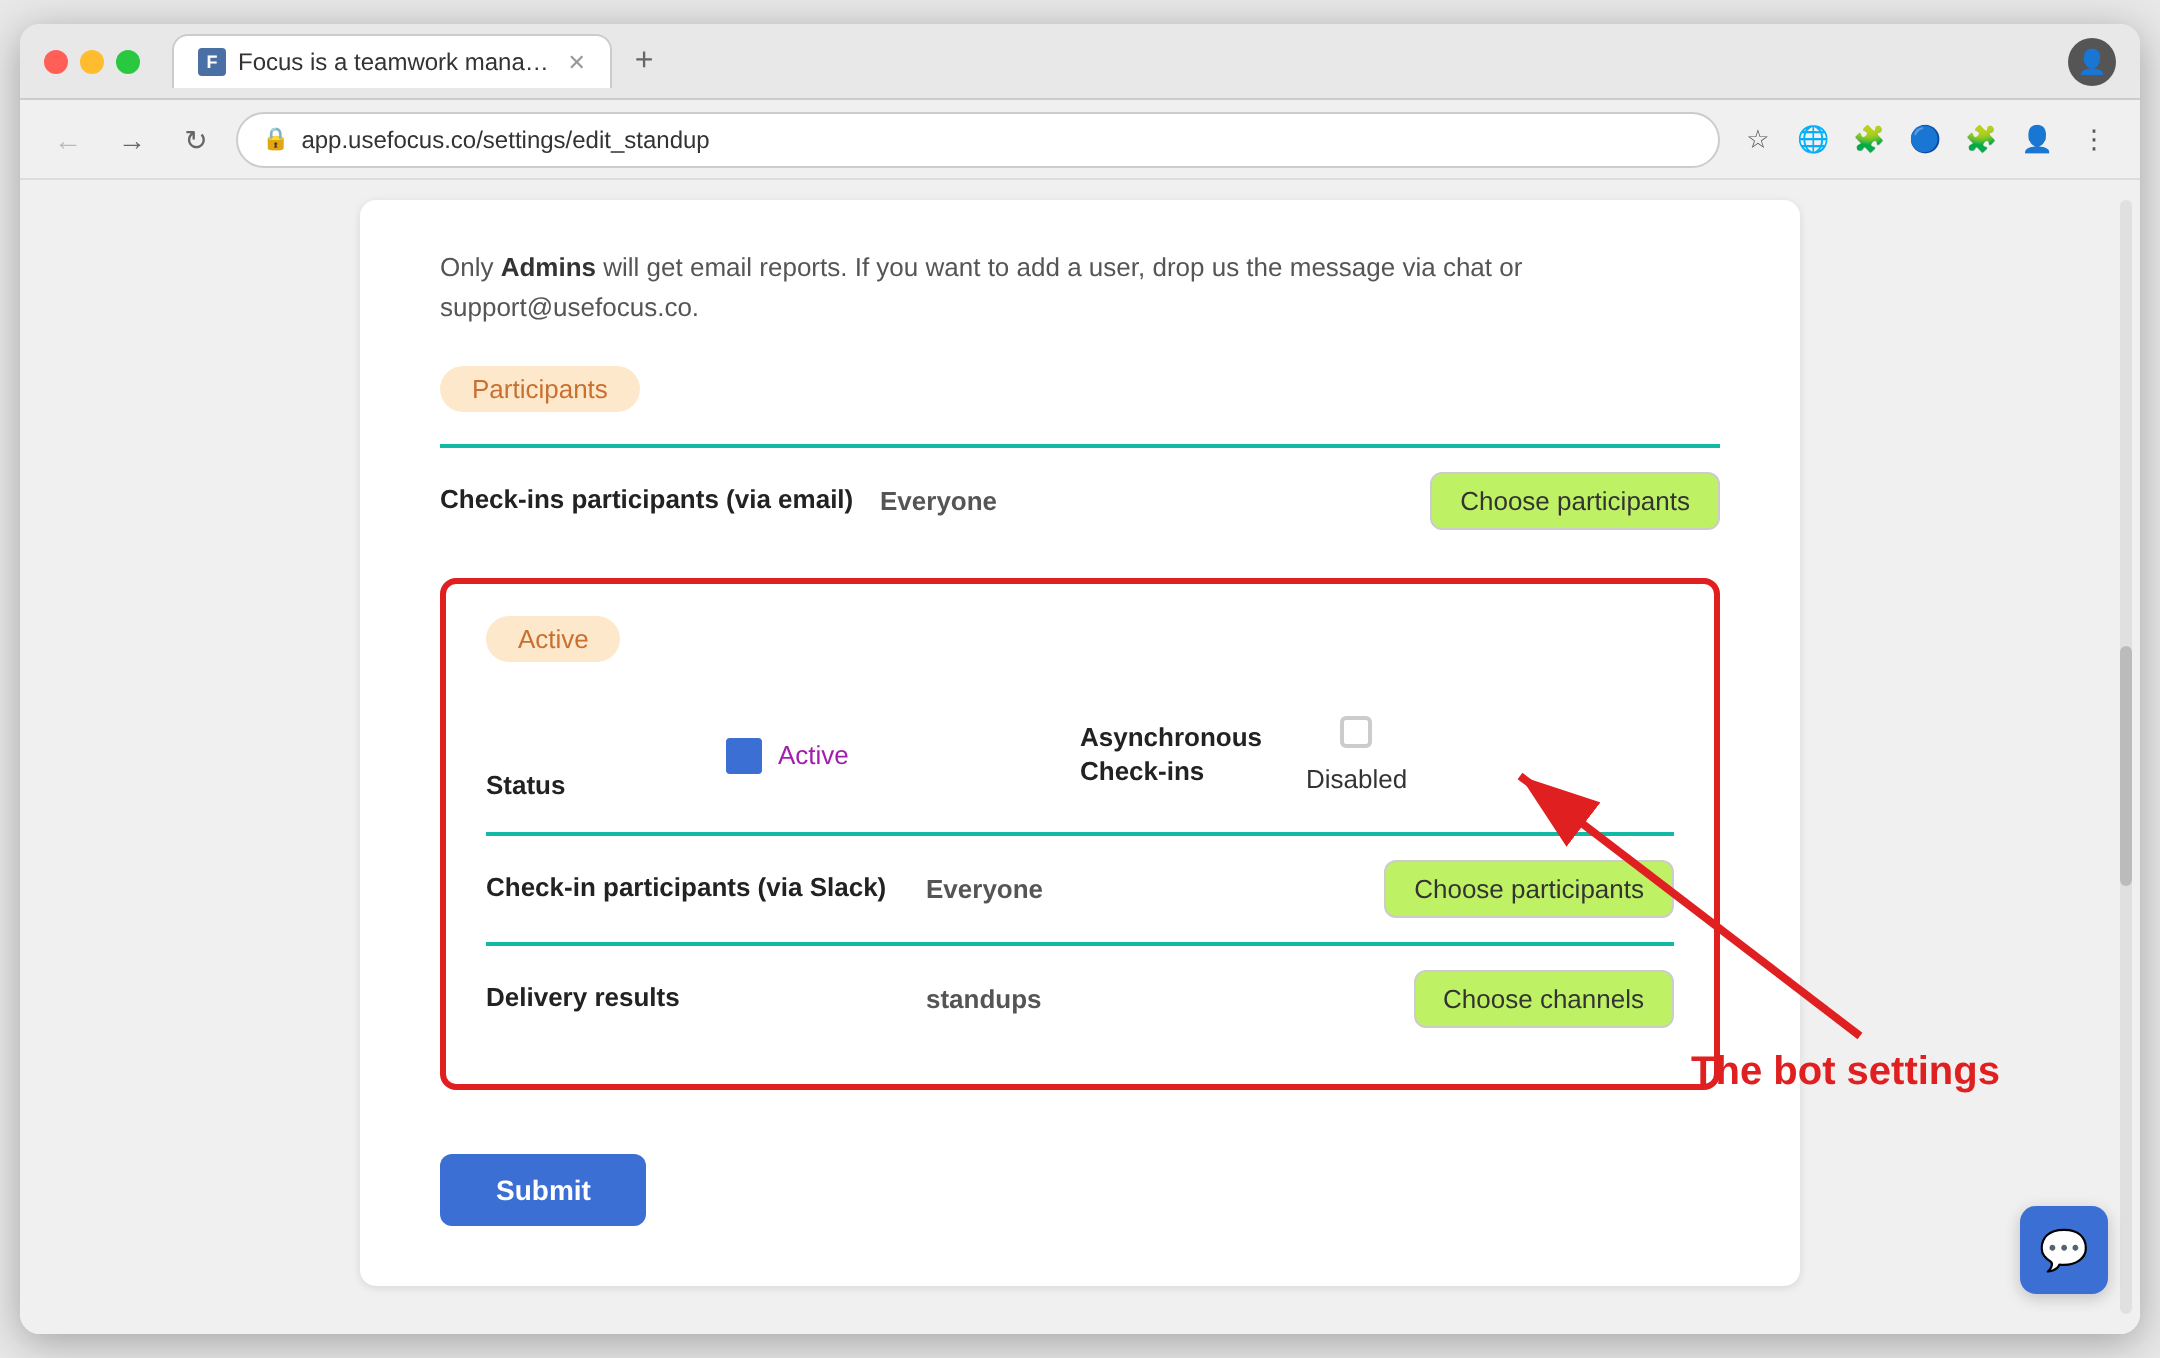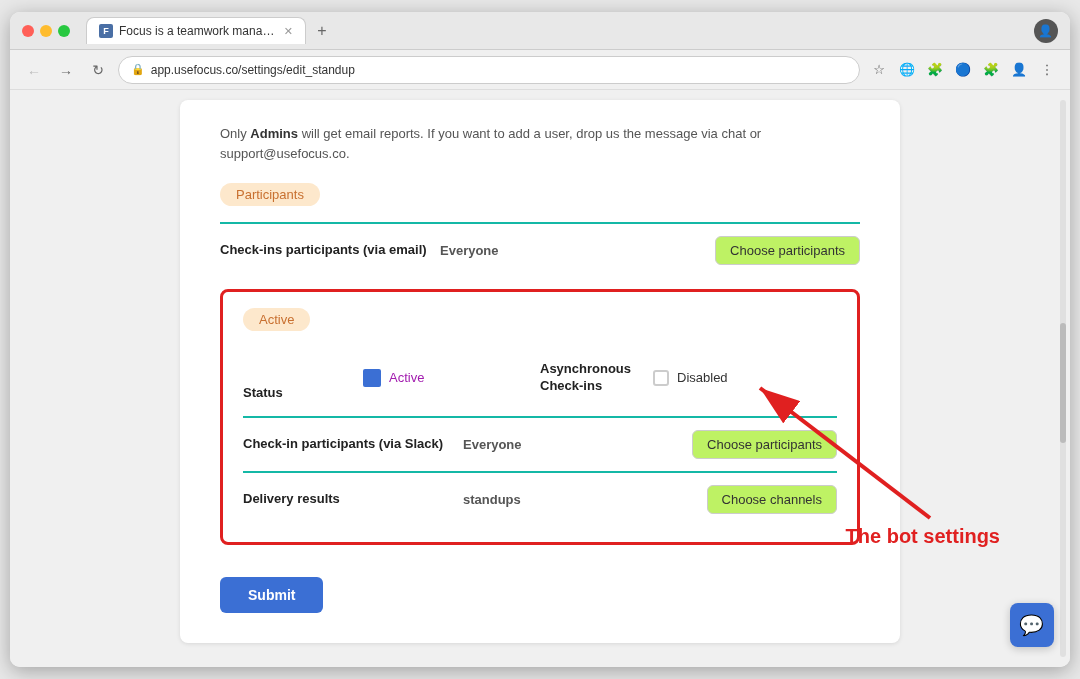--- a/index.html
+++ b/index.html
@@ -313,20 +313,21 @@
     .async-label {
       font-size: 13px;
       font-weight: 700;
       color: #222;
       line-height: 1.3;
     }
     .checkbox-wrapper {
       display: flex;
       align-items: center;
       gap: 8px;
+      flex-direction: column;
     }
     .checkbox-box {
       width: 16px;
       height: 16px;
       border: 2px solid #ccc;
       border-radius: 3px;
       background: white;
       flex-shrink: 0;
     }
     .checkbox-label {

